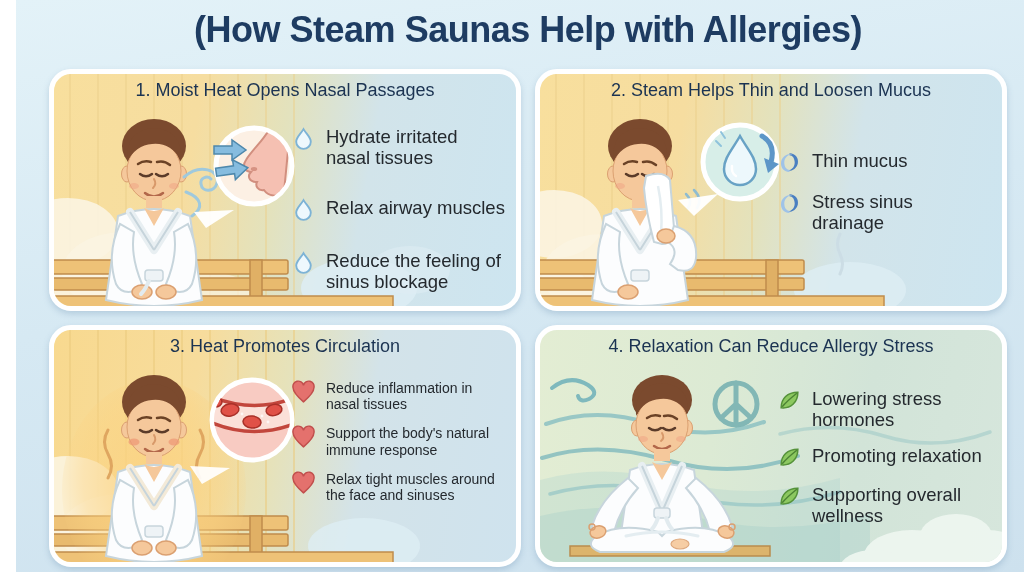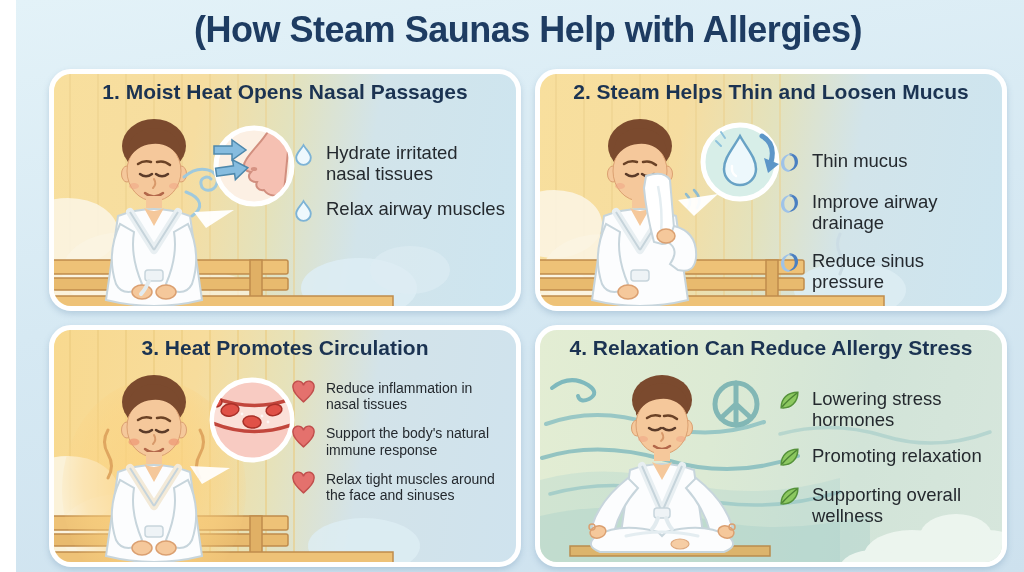--- a/index.html
+++ b/index.html
@@ -20,28 +20,28 @@
   .panel{
     position:relative;box-sizing:border-box;border:5px solid #ffffff;border-radius:22px;
     overflow:hidden;box-shadow:0 3px 6px rgba(90,130,165,.28);
   }
   .bg-sauna{background:linear-gradient(100deg,#f8df9d 0%,#f6dda0 30%,#e3e2bd 48%,#d2e4ea 66%,#cde5f0 100%);}
   .bg-sauna-warm{background:linear-gradient(100deg,#f8d98f 0%,#f7dc9c 30%,#e6e2ba 48%,#d3e3e9 66%,#cfe3ee 100%);}
   .bg-zen{background:linear-gradient(100deg,#e3edd3 0%,#dcead4 38%,#d2e4d8 68%,#d6e6dc 100%);padding-left:24px;}
   .scene{position:absolute;inset:0;width:100%;height:100%;}
   .panel-header{
     position:absolute;top:6px;left:0;right:0;z-index:3;text-align:center;
-    font-size:21px;font-weight:700;color:#1b3352;
+    font-size:18px;font-weight:400;color:#1b3352;
   }
   .bullets{
     position:absolute;left:237px;right:10px;z-index:3;
     display:flex;flex-direction:column;
     font-size:18.5px;font-weight:500;line-height:1.16;color:#24292e;
   }
-  .bullets.p1{top:68px;gap:13px;}
+  .bullets.p1{top:52px;gap:28px;}
   .bullets.p2{top:76px;gap:16px;right:62px;}
   .bullets.p3{top:50px;gap:13px;font-size:14px;align-items:center;}
   .bullets.p4{top:58px;gap:14px;}
   .bullet{display:flex;gap:10px;align-items:flex-start;}
   .bullet svg{flex:0 0 auto;margin-top:0px;}
 </style>
 </head>
 <body>
 
 <div class="page">
@@ -127,20 +127,26 @@
               <path d="M12 3 C15 8 19 11 19 15 a7 7 0 1 1 -14 0 C5 11 9 8 12 3 Z" fill="#eef8fd" stroke="#7db3d6" stroke-width="1.8"></path>
             </svg>
           <span>Hydrate irritated nasal tissues</span>
         </div>
         <div class="bullet">
           <svg width="25" height="25" viewBox="0 0 24 24">
               <path d="M12 3 C15 8 19 11 19 15 a7 7 0 1 1 -14 0 C5 11 9 8 12 3 Z" fill="#eef8fd" stroke="#7db3d6" stroke-width="1.8"></path>
             </svg>
           <span>Relax airway muscles</span>
         </div>
+        <div class="bullet">
+          <svg width="25" height="25" viewBox="0 0 24 24">
+              <path d="M12 3 C15 8 19 11 19 15 a7 7 0 1 1 -14 0 C5 11 9 8 12 3 Z" fill="#eef8fd" stroke="#7db3d6" stroke-width="1.8"></path>
+            </svg>
+          <span>Reduce the feeling of sinus blockage</span>
+        </div>
       </div>
     </div>
 
     <div class="panel bg-sauna">
       <svg class="scene" viewBox="0 0 462 232" preserveAspectRatio="none">
         <g stroke="#ecd08c" stroke-width="2" opacity="0.5">
           <line x1="16" y1="0" x2="16" y2="232"></line>
             <line x1="44" y1="0" x2="44" y2="232"></line>
             <line x1="72" y1="0" x2="72" y2="232"></line>
             <line x1="100" y1="0" x2="100" y2="232"></line>
@@ -205,28 +211,21 @@
               <path d="M12,3 C18,3 21,8 20,13 C19,18 14,21 9,20 C13,20 17,17 17,12 C17,8 15,5 12,5 Z" fill="#4a7fc1"></path>
               <path d="M12,21 C6,21 3,16 4,11 C5,6 10,3 15,4 C11,4 7,7 7,12 C7,16 9,19 12,19 Z" fill="#9fc3e8"></path>
             </svg>
           <span>Thin mucus</span>
         </div>
         <div class="bullet">
           <svg width="25" height="25" viewBox="0 0 24 24">
               <path d="M12,3 C18,3 21,8 20,13 C19,18 14,21 9,20 C13,20 17,17 17,12 C17,8 15,5 12,5 Z" fill="#4a7fc1"></path>
               <path d="M12,21 C6,21 3,16 4,11 C5,6 10,3 15,4 C11,4 7,7 7,12 C7,16 9,19 12,19 Z" fill="#9fc3e8"></path>
             </svg>
-          <span>Improve airway drainage</span>
-        </div>
-        <div class="bullet">
-          <svg width="25" height="25" viewBox="0 0 24 24">
-              <path d="M12,3 C18,3 21,8 20,13 C19,18 14,21 9,20 C13,20 17,17 17,12 C17,8 15,5 12,5 Z" fill="#4a7fc1"></path>
-              <path d="M12,21 C6,21 3,16 4,11 C5,6 10,3 15,4 C11,4 7,7 7,12 C7,16 9,19 12,19 Z" fill="#9fc3e8"></path>
-            </svg>
-          <span>Reduce sinus pressure</span>
+          <span>Stress sinus drainage</span>
         </div>
       </div>
     </div>
 
     <div class="panel bg-sauna-warm">
       <svg class="scene" viewBox="0 0 462 232" preserveAspectRatio="none">
         <defs>
           <radialGradient id="glow3" cx="50%" cy="45%" r="55%">
             <stop offset="0%" stop-color="#fbd382" stop-opacity="0.95"></stop>
             <stop offset="70%" stop-color="#fbd382" stop-opacity="0.45"></stop>

